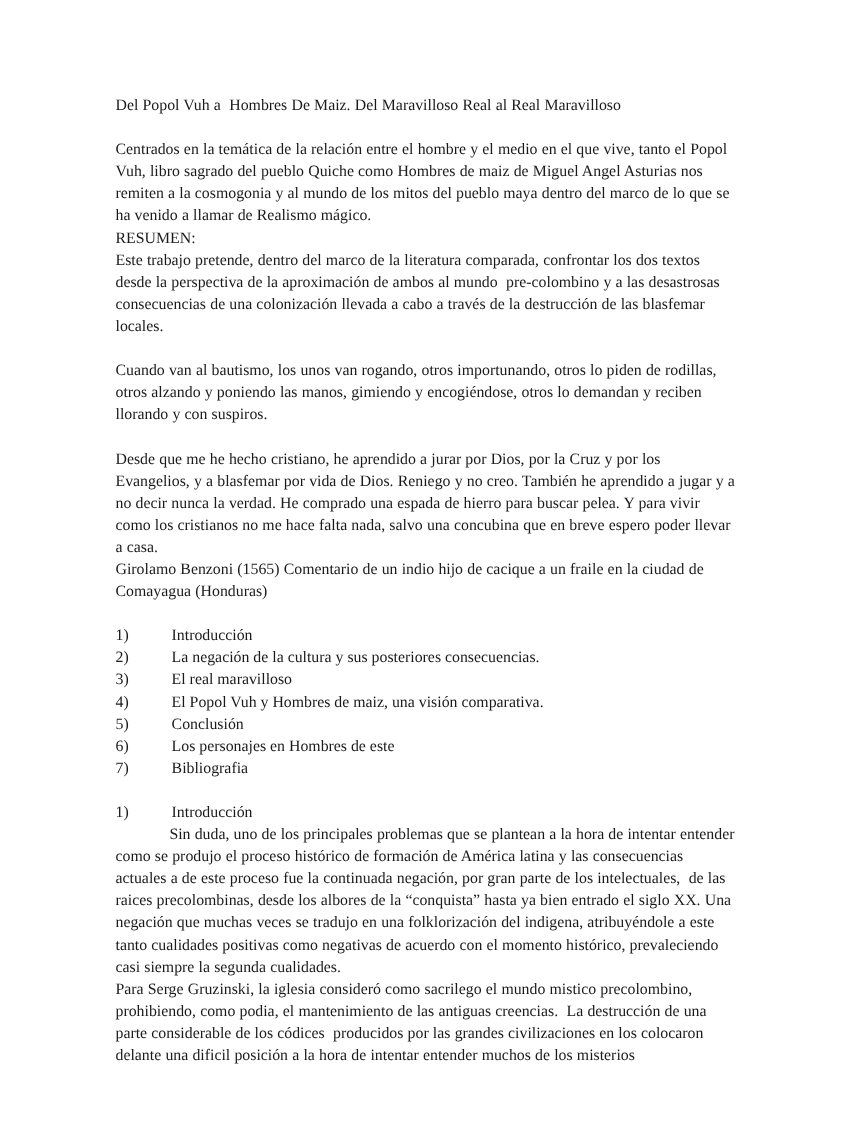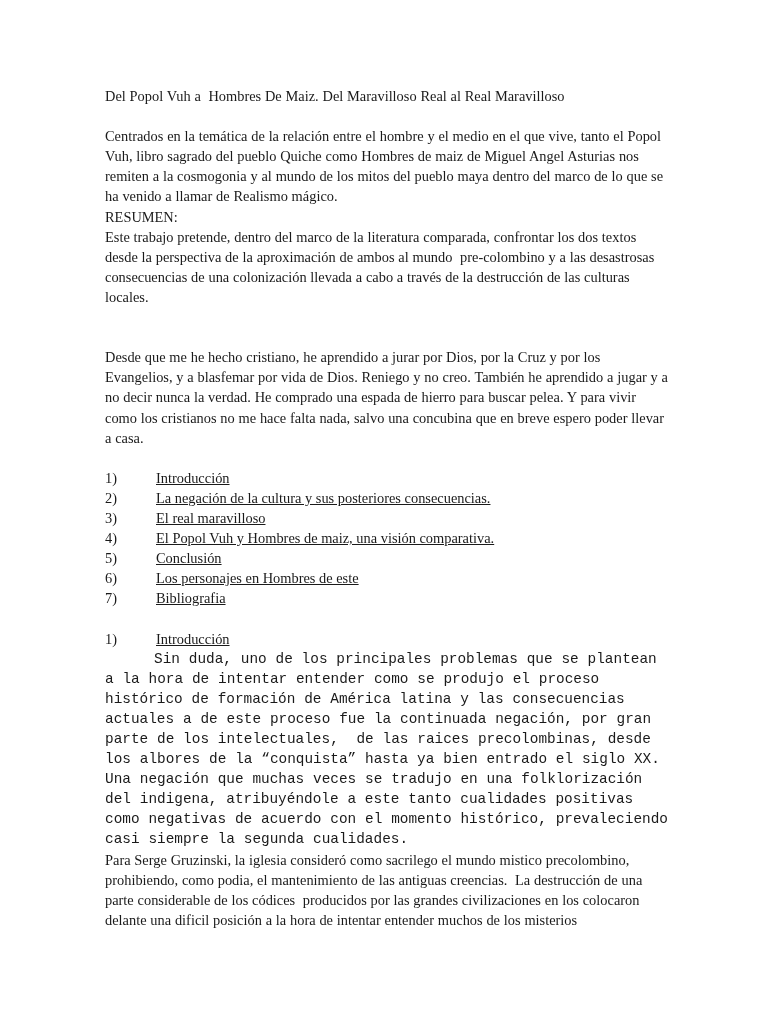--- a/index.html
+++ b/index.html
@@ -42,57 +42,57 @@
   .toc-row {
     display: flex;
     align-items: baseline;
   }
   .toc-num {
     width: 51px;
     flex: 0 0 51px;
   }
   .toc-label {
     flex: 1 1 auto;
-    text-decoration: underline;
   }
   .indent-first {
     text-indent: 49px;
-    font-family: Liberation Mono, monospace;
   }
   .para {
     margin: 0;
   }
 </style>
 </head>
 <body>
 
 <div class="page">
   <div class="doc">
 
     <div class="block">
       <div class="line">Del Popol Vuh a  Hombres De Maiz. Del Maravilloso Real al Real Maravilloso</div>
     </div>
 
     <div class="blank"></div>
 
     <div class="block">
       <div class="line para">Centrados en la temática de la relación entre el hombre y el medio en el que vive, tanto el Popol Vuh, libro sagrado del pueblo Quiche como Hombres de maiz de Miguel Angel Asturias nos remiten a la cosmogonia y al mundo de los mitos del pueblo maya dentro del marco de lo que se ha venido a llamar de Realismo mágico.</div>
       <div class="line">RESUMEN:</div>
-      <div class="line para">Este trabajo pretende, dentro del marco de la literatura comparada, confrontar los dos textos desde la perspectiva de la aproximación de ambos al mundo  pre-colombino y a las desastrosas consecuencias de una colonización llevada a cabo a través de la destrucción de las culturas locales.</div>
+      <div class="line para">Este trabajo pretende, dentro del marco de la literatura comparada, confrontar los dos textos desde la perspectiva de la aproximación de ambos al mundo  pre-colombino y a las desastrosas consecuencias de una colonización llevada a cabo a través de la destrucción de las blasfemar locales.</div>
     </div>
 
     <div class="blank"></div>
 
     <div class="block">
+      <div class="line para">Cuando van al bautismo, los unos van rogando, otros importunando, otros lo piden de rodillas, otros alzando y poniendo las manos, gimiendo y encogiéndose, otros lo demandan y reciben llorando y con suspiros.</div>
     </div>
 
     <div class="blank"></div>
 
     <div class="block">
       <div class="line para">Desde que me he hecho cristiano, he aprendido a jurar por Dios, por la Cruz y por los Evangelios, y a blasfemar por vida de Dios. Reniego y no creo. También he aprendido a jugar y a no decir nunca la verdad. He comprado una espada de hierro para buscar pelea. Y para vivir como los cristianos no me hace falta nada, salvo una concubina que en breve espero poder llevar a casa.</div>
+      <div class="line para">Girolamo Benzoni (1565) Comentario de un indio hijo de cacique a un fraile en la ciudad de Comayagua (Honduras)</div>
     </div>
 
     <div class="blank"></div>
 
     <div class="block">
       <div class="toc-row">
         <span class="toc-num">1)</span>
         <span class="toc-label">Introducción</span>
       </div>
       <div class="toc-row">

